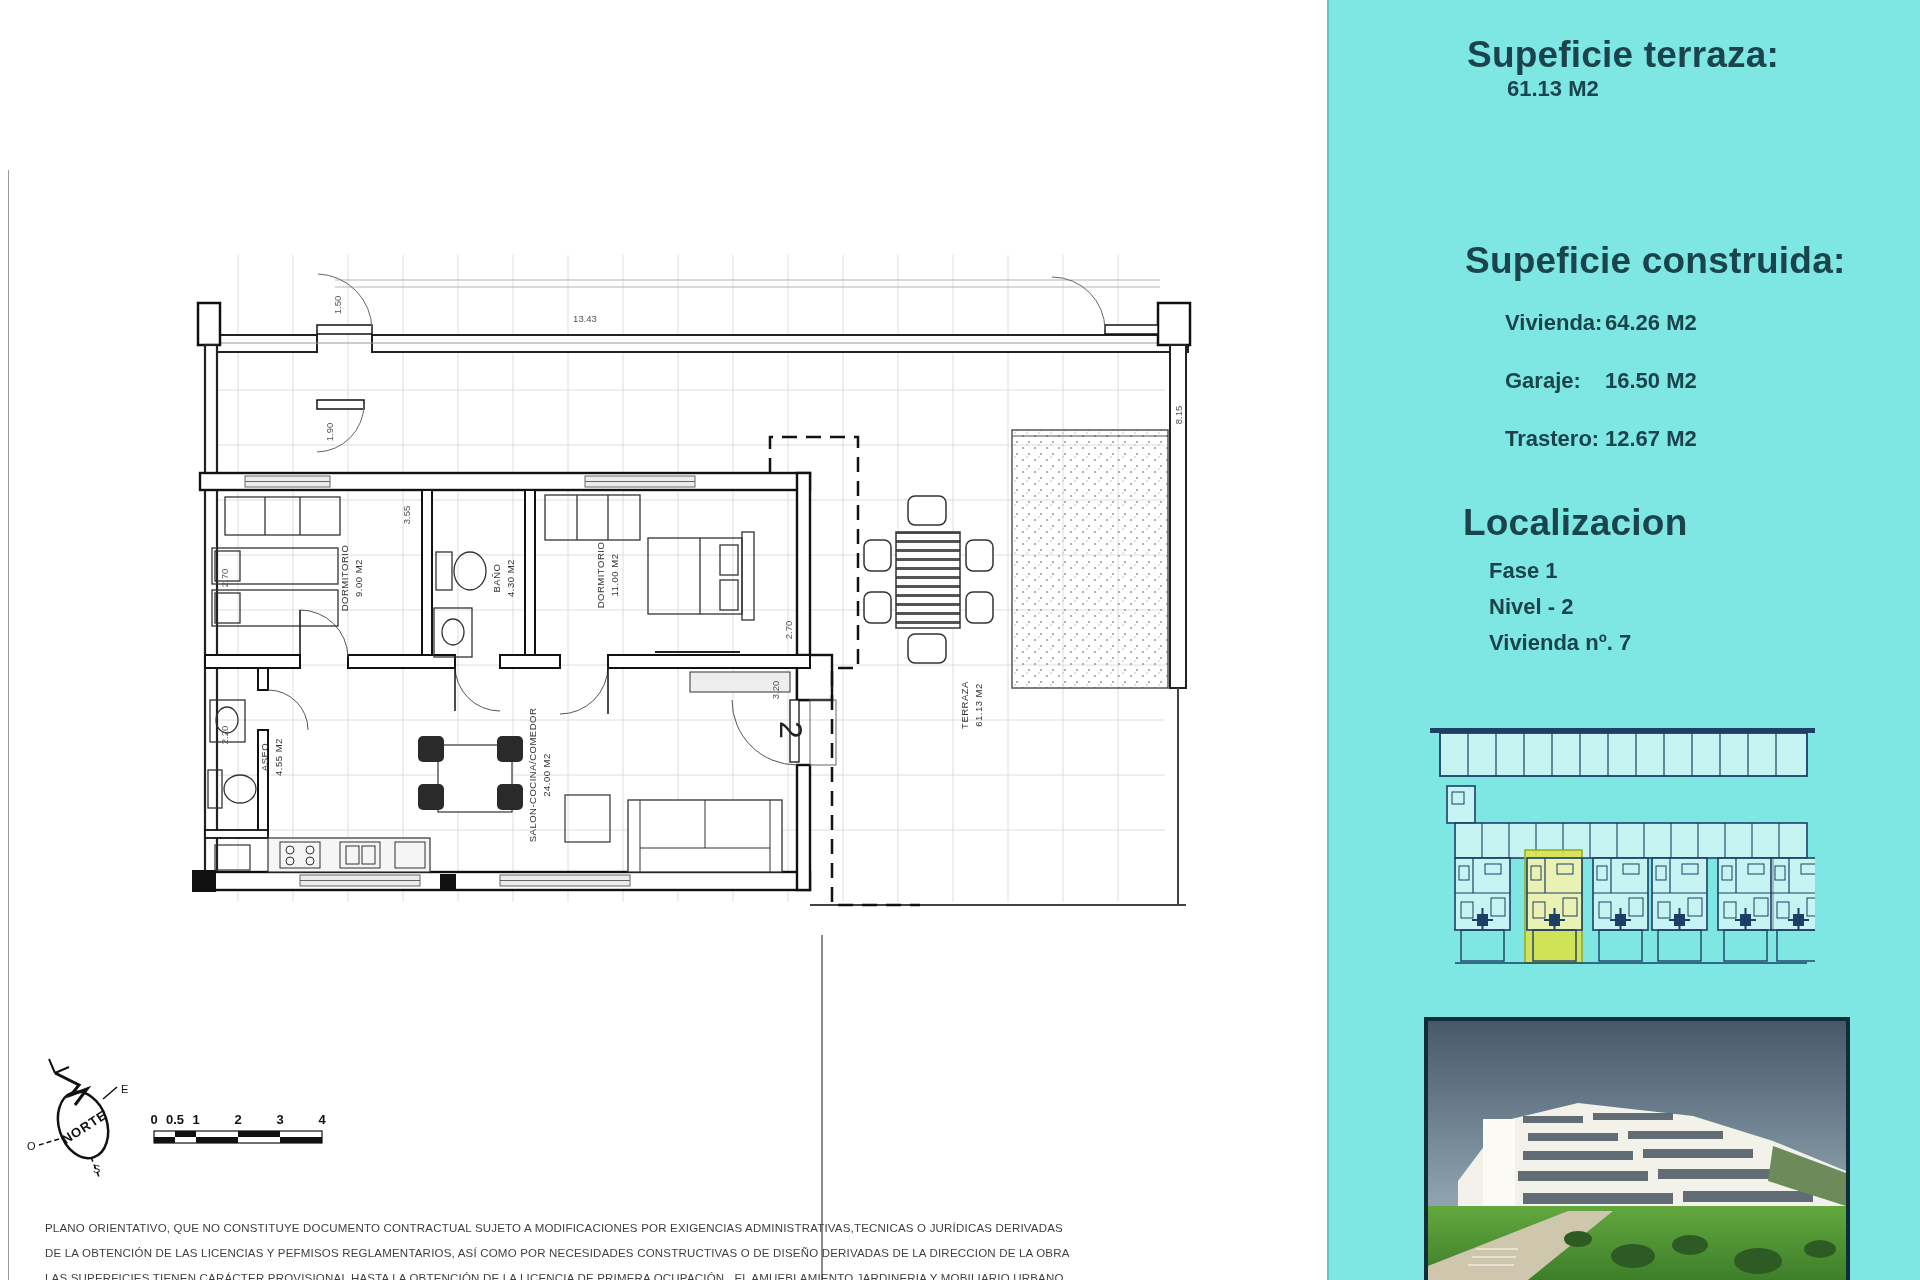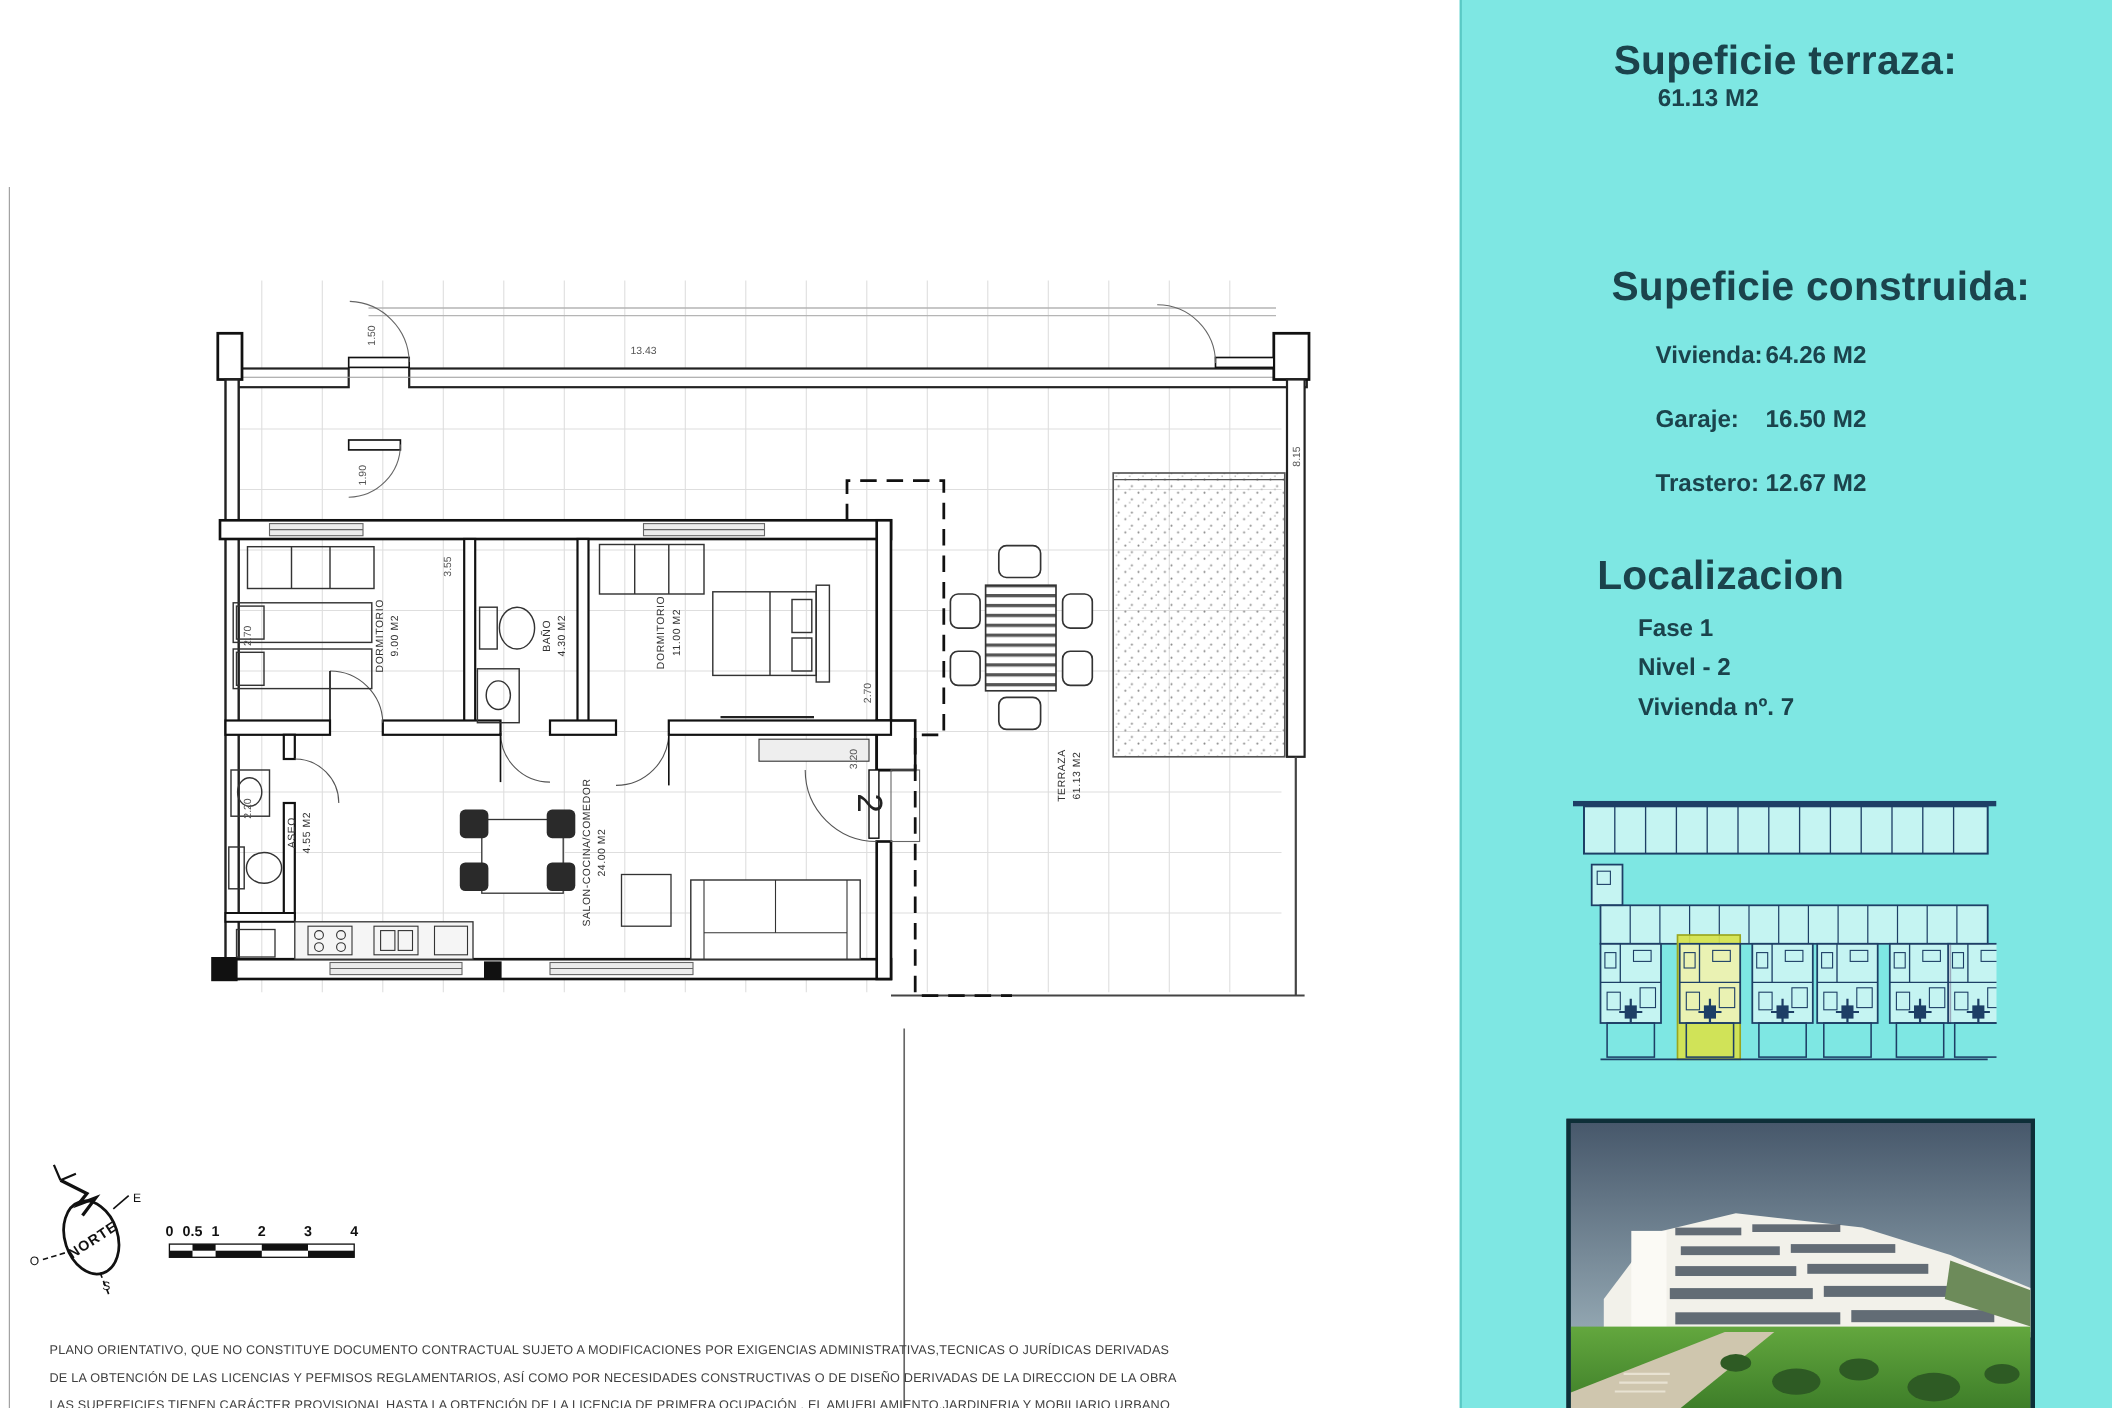--- a/index.html
+++ b/index.html
@@ -305,21 +305,21 @@
       <div class="sb-row">
         <span class="lbl">Garaje:</span>
         <span>16.50 M2</span>
       </div>
       <div class="sb-row">
         <span class="lbl">Trastero:</span>
         <span>12.67 M2</span>
       </div>
     </div>
 
-    <div class="sb-h" style="left:123px;top:502px;text-align:center;">Localizacion</div>
+    <div class="sb-h" style="left:134px;top:502px;text-align:center;">Localizacion</div>
     <div class="sb-loc">
       <div>Fase 1</div>
       <div>Nivel - 2</div>
       <div>Vivienda nº. 7</div>
     </div>
 
     <svg class="siteplan" width="385" height="240" viewBox="0 0 385 240">
       <defs>
         <g id="unit">
           <rect x="0" y="0" width="55" height="72" fill="rgba(255,255,255,0.55)" stroke="#1D3F66" stroke-width="1.6"></rect>

